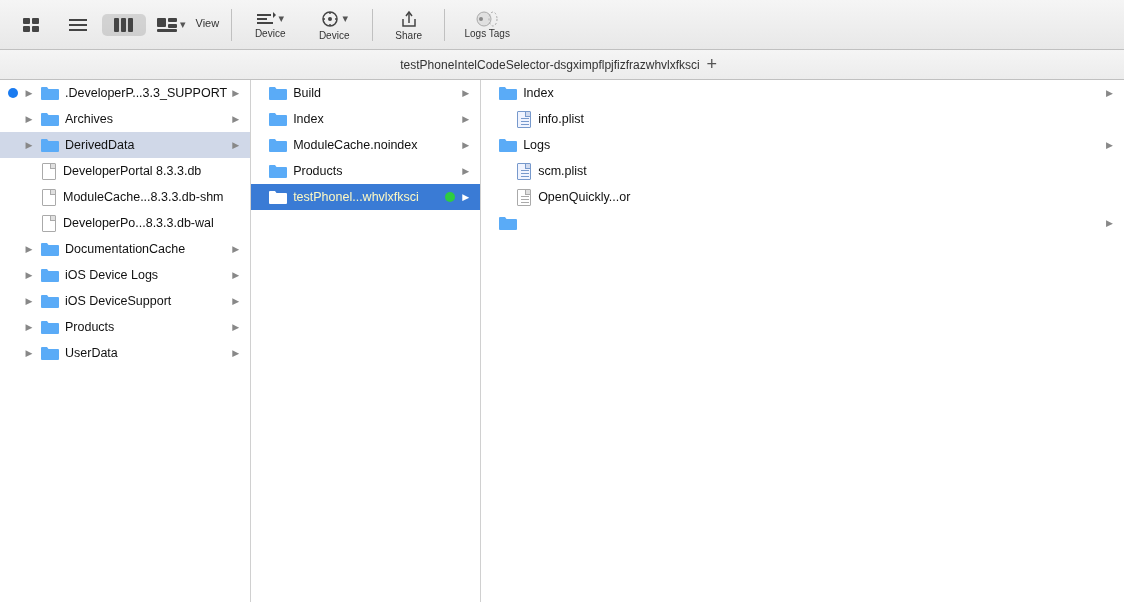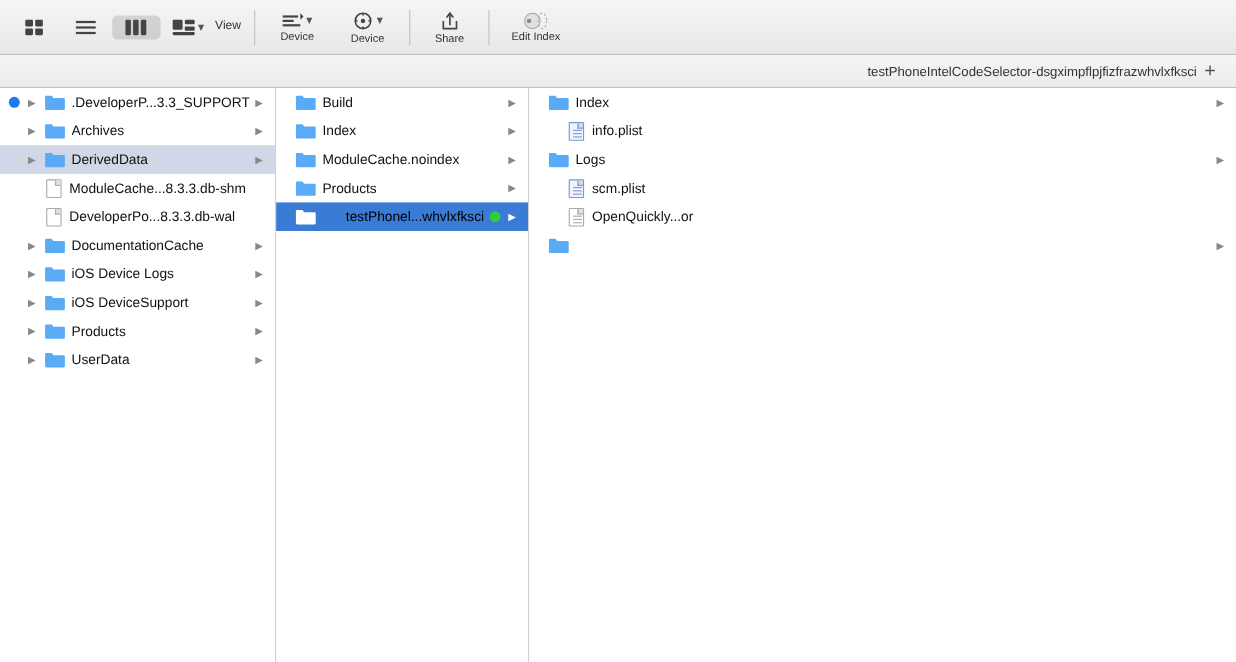--- a/index.html
+++ b/index.html
@@ -81,21 +81,21 @@
     }
 
     
     .path-bar {
       display: flex;
       align-items: center;
       background: linear-gradient(to bottom, #f5f5f5, #ececec);
       border-bottom: 1px solid #c0c0c0;
       padding: 0 12px;
       height: 30px;
-      justify-content: flex-end;
+      justify-content: center;
     }
     .path-text {
       font-size: 12px;
       color: #333;
     }
     .path-add-btn {
       font-size: 18px;
       color: #555;
       background: none;
       border: none;
@@ -132,21 +132,21 @@
       padding: 3px 6px 3px 8px;
       cursor: pointer;
       gap: 5px;
       height: 26px;
       position: relative;
     }
     .col-item.selected {
       background: #3a7bd5;
       color: white;
     }
-    .col-item.selected .item-label { color: #000000; text-align: right; }
+    .col-item.selected .item-label { color: #fef9c3; }
     .col-item.highlighted-row { background: #d0d8e8; }
 
     .expand-arrow {
       width: 12px;
       height: 12px;
       display: flex;
       align-items: center;
       justify-content: center;
       flex-shrink: 0;
       color: #888;
@@ -347,21 +347,21 @@
   <div class="toolbar-separator"></div>
 
   <button class="toolbar-btn" style="min-width:68px;">
     <div class="icon-row">
       <svg width="22" height="16" viewBox="0 0 22 16" fill="none">
         <ellipse cx="8" cy="8" rx="7" ry="7" fill="#e0e0e0" stroke="#aaa" stroke-width="1"></ellipse>
         <circle cx="5" cy="8" r="2" fill="#888"></circle>
         <ellipse cx="17" cy="8" rx="4" ry="7" fill="none" stroke="#aaa" stroke-width="1" stroke-dasharray="2,2"></ellipse>
       </svg>
     </div>
-    <span class="label">Edit Index</span>
+    <span class="label">Logs Tags</span>
   </button>
 
 </div>
 
 <div class="path-bar">
   <span class="path-text">testPhoneIntelCodeSelector-dsgximpflpjfizfrazwhvlxfksci</span>
   <button class="path-add-btn">+</button>
 </div>
 
 <div class="finder-content">
@@ -397,20 +397,28 @@
       <div class="expand-arrow">▶</div>
       <div class="folder-icon folder-blue">
         <svg width="20" height="16" viewBox="0 0 20 16" fill="currentColor">
             <path d="M1,3 Q1,2 2,2 L7,2 L8.5,4 L18,4 Q19,4 19,5 L19,14 Q19,15 18,15 L2,15 Q1,15 1,14 Z"></path>
           </svg>
       </div>
       <span class="item-label">DerivedData</span>
       <div class="chevron-right">▶</div>
     </div>
 
+    <div class="col-item">
+      <div style="width:10px; flex-shrink:0;"></div>
+      <div style="width:12px; flex-shrink:0;"></div>
+      <div class="file-icon">
+        <div class="file-icon-shape"></div>
+      </div>
+      <span class="item-label">DeveloperPortal 8.3.3.db</span>
+    </div>
 
     <div class="col-item">
       <div style="width:10px; flex-shrink:0;"></div>
       <div style="width:12px; flex-shrink:0;"></div>
       <div class="file-icon">
         <div class="file-icon-shape"></div>
       </div>
       <span class="item-label">ModuleCache...8.3.3.db-shm</span>
     </div>
 

